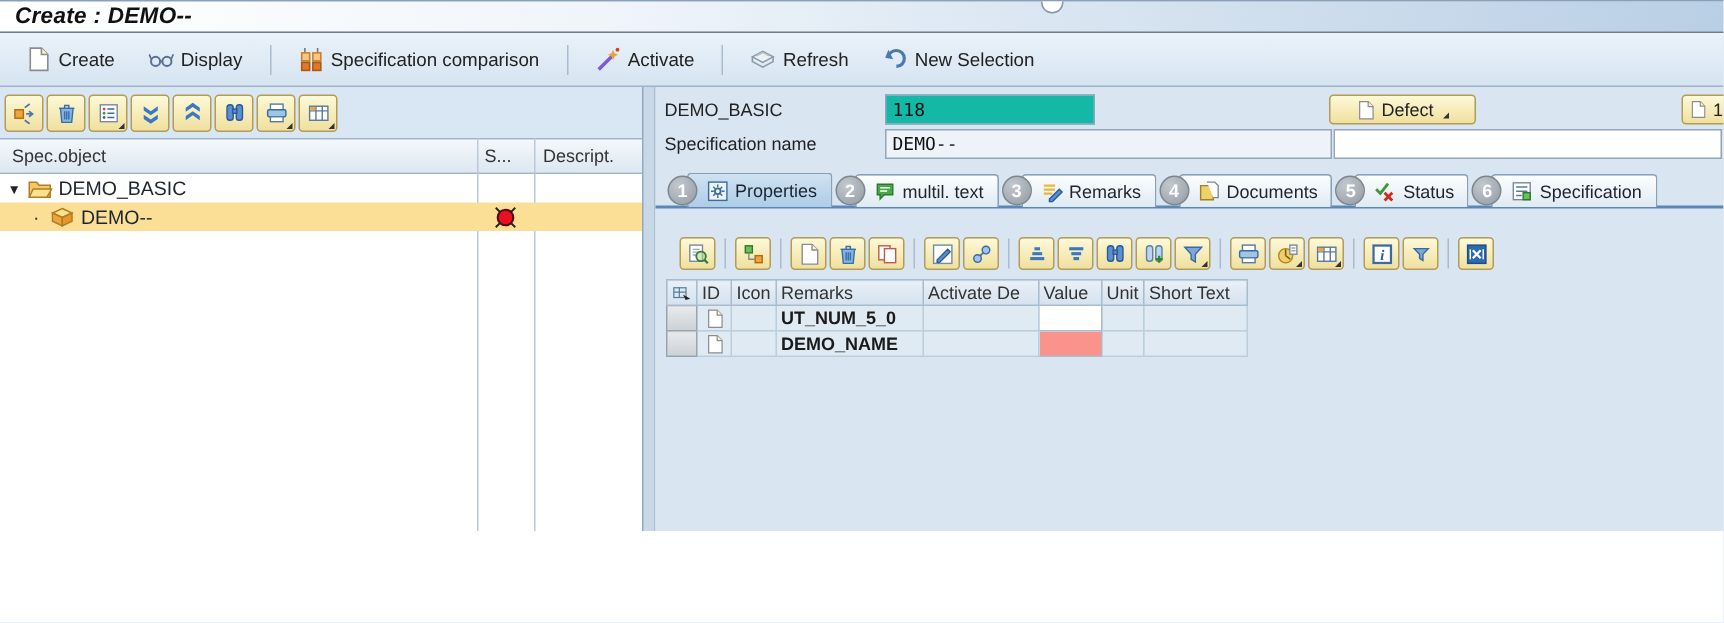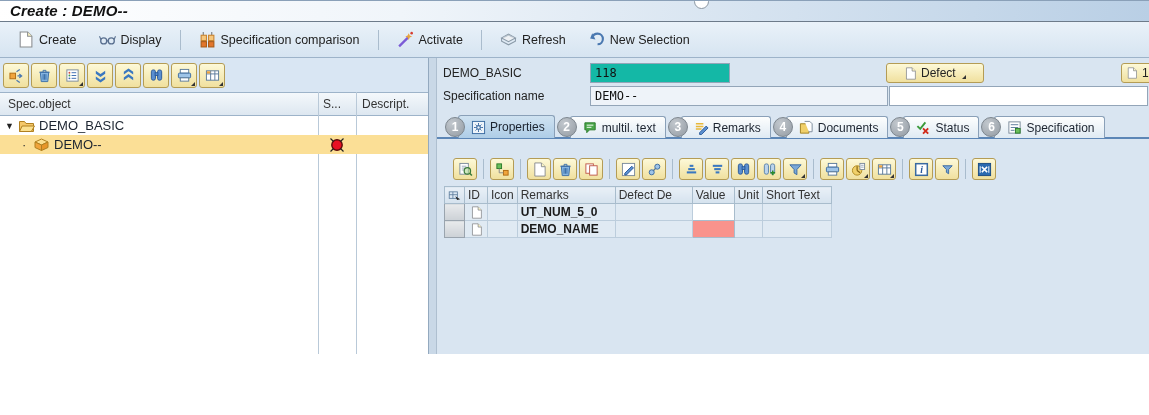--- a/index.html
+++ b/index.html
@@ -510,21 +510,21 @@
             <td class="sel">
                   <svg style="width:13px;height:13px;display:block;margin:auto" viewBox="0 0 16 16">
                     <rect x="1.5" y="3.5" width="10" height="8" fill="#dce8f4" stroke="#5a7a9a"></rect>
                     <path d="M1.5 7h10M6 3.5v8" stroke="#5a7a9a"></path>
                     <path d="M9 9l6 3.5-3.8 1z" fill="#222"></path>
                   </svg>
                 </td>
             <td>ID</td>
             <td>Icon</td>
             <td>Remarks</td>
-            <td>Defect De</td>
+            <td>Activate De</td>
             <td>Value</td>
             <td>Unit</td>
             <td>Short Text</td>
           </tr>
           <tr>
             <td class="sel"></td>
             <td>
                   <svg class="pgicon" viewBox="0 0 16 16">
                     <path d="M3 1h7l4 4v10H3z" fill="#fff" stroke="#8a8d90"></path>
                     <path d="M10 1v4h4" fill="#fdf6c3" stroke="#8a8d90"></path>

